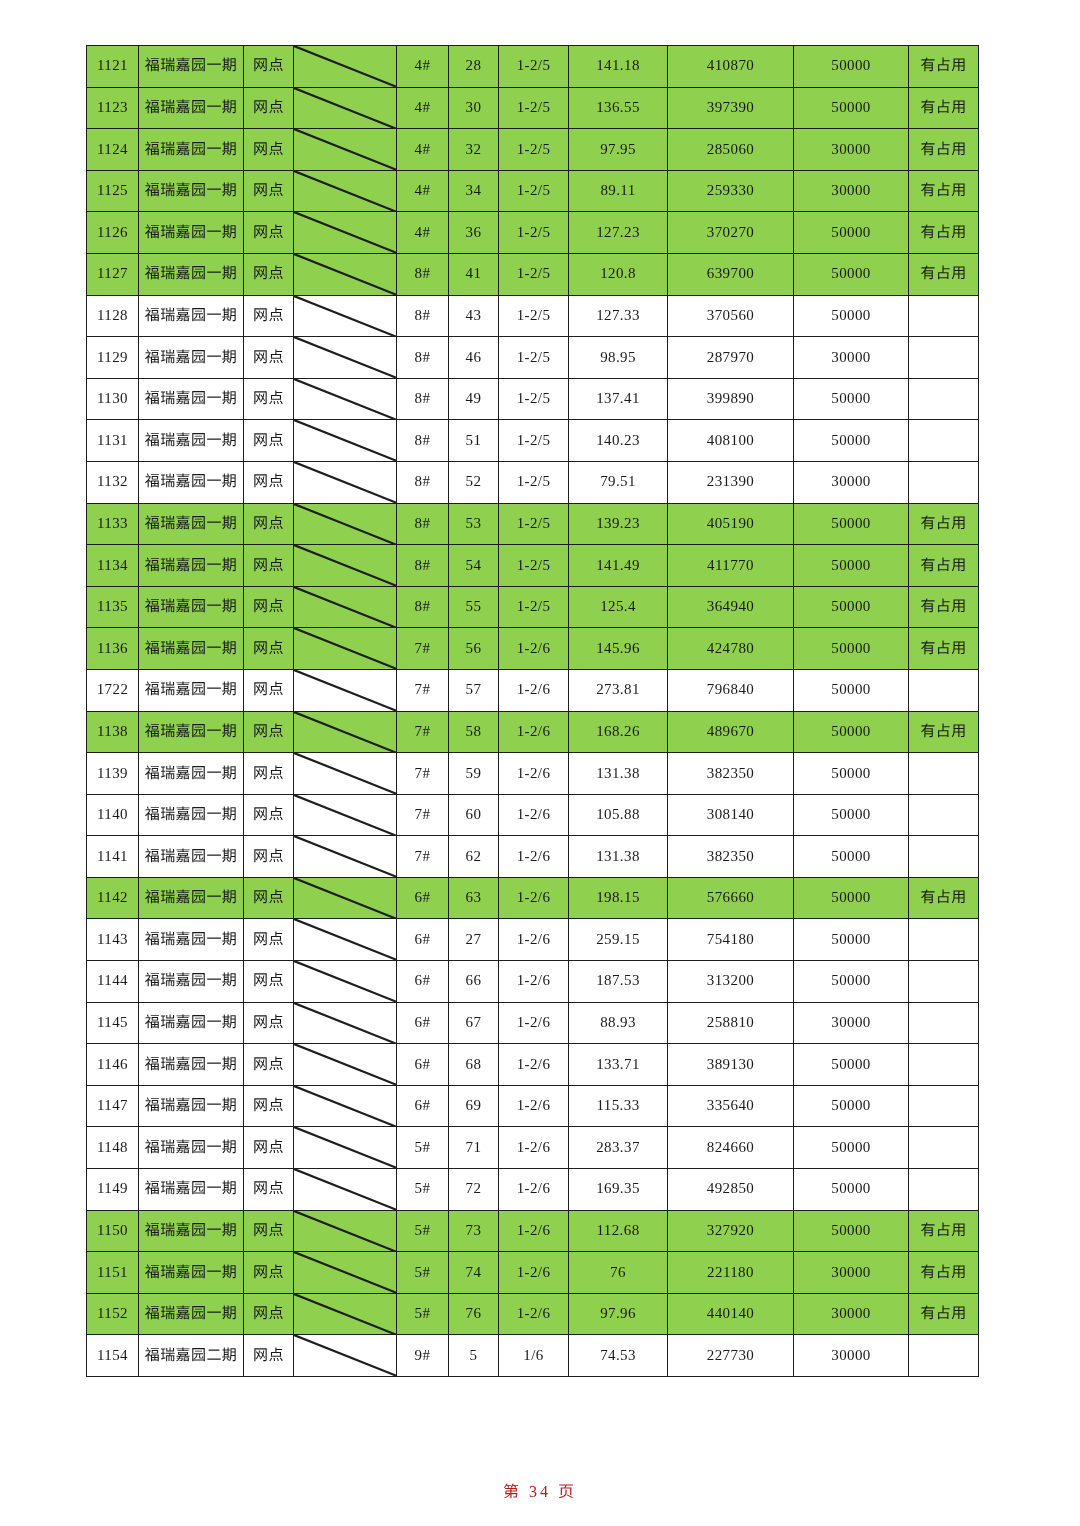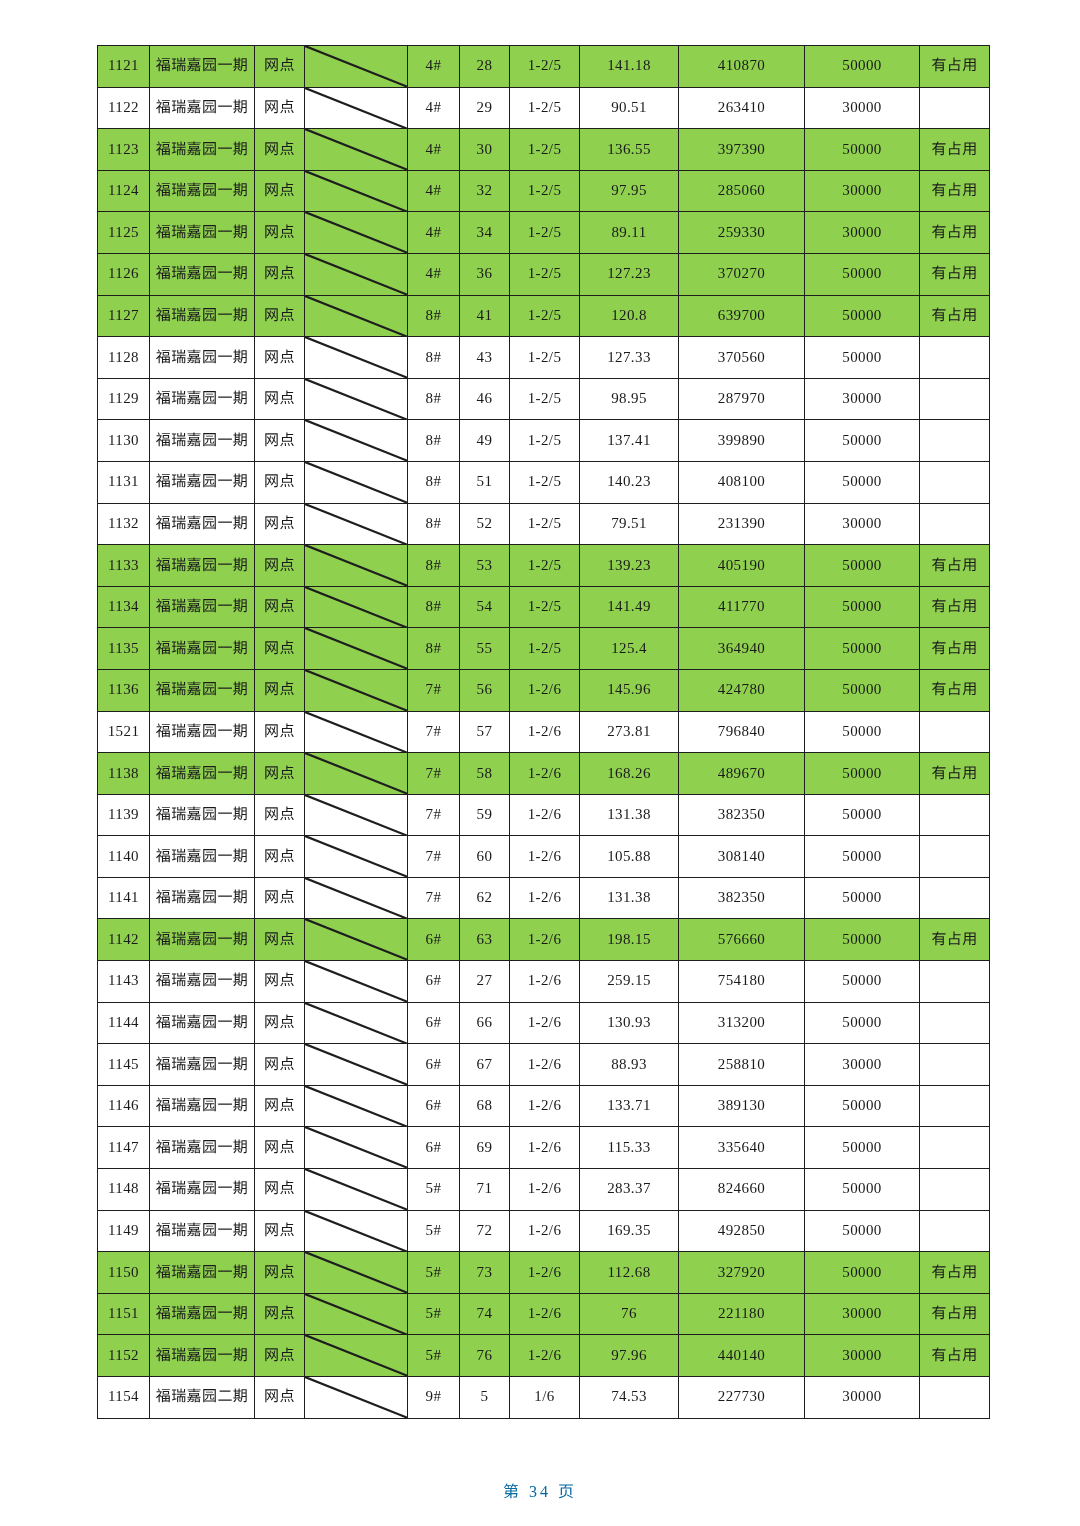--- a/index.html
+++ b/index.html
@@ -20,21 +20,21 @@
   .page {
     position: relative;
     width: 1080px;
     height: 1526px;
     box-sizing: border-box;
   }
 
   
   .table-wrap {
     position: absolute;
-    left: 97px;
+    left: 86px;
     top: 45px;
     width: 892px;
   }
 
   table.grid {
     border-collapse: collapse;
     table-layout: fixed;
     width: 892px;
     border: 1px solid #1e1e1e;
   }
@@ -97,21 +97,21 @@
 
   
   .footer {
     position: absolute;
     left: 0;
     top: 1478px;
     width: 1080px;
     text-align: center;
     font-size: 16px;
     letter-spacing: 3px;
-    color: #0369a1;
+    color: #b91c1c;
     font-family: "Liberation Serif", "DejaVu Serif", serif;
   }
 </style>
 </head>
 <body>
 
 <div class="page">
 
   <div class="table-wrap">
     <table class="grid">
@@ -139,37 +139,20 @@
               </svg>
             </td>
             <td>4#</td>
             <td>28</td>
             <td>1-2/5</td>
             <td>141.18</td>
             <td>410870</td>
             <td>50000</td>
             <td class="cjk">有占用</td>
           </tr>
-          <tr>
-            <td>1122</td>
-            <td class="cjk">福瑞嘉园一期</td>
-            <td class="cjk">网点</td>
-            <td class="diag">
-              <svg class="slash" viewBox="0 0 100 100" preserveAspectRatio="none">
-                <line x1="0" y1="0" x2="100" y2="100"></line>
-              </svg>
-            </td>
-            <td>4#</td>
-            <td>29</td>
-            <td>1-2/5</td>
-            <td>90.51</td>
-            <td>263410</td>
-            <td>30000</td>
-            <td class="cjk"></td>
-          </tr>
           <tr class="hl">
             <td>1123</td>
             <td class="cjk">福瑞嘉园一期</td>
             <td class="cjk">网点</td>
             <td class="diag">
               <svg class="slash" viewBox="0 0 100 100" preserveAspectRatio="none">
                 <line x1="0" y1="0" x2="100" y2="100"></line>
               </svg>
             </td>
             <td>4#</td>
@@ -395,21 +378,21 @@
             </td>
             <td>7#</td>
             <td>56</td>
             <td>1-2/6</td>
             <td>145.96</td>
             <td>424780</td>
             <td>50000</td>
             <td class="cjk">有占用</td>
           </tr>
           <tr>
-            <td>1521</td>
+            <td>1722</td>
             <td class="cjk">福瑞嘉园一期</td>
             <td class="cjk">网点</td>
             <td class="diag">
               <svg class="slash" viewBox="0 0 100 100" preserveAspectRatio="none">
                 <line x1="0" y1="0" x2="100" y2="100"></line>
               </svg>
             </td>
             <td>7#</td>
             <td>57</td>
             <td>1-2/6</td>
@@ -525,21 +508,21 @@
             <td class="cjk">福瑞嘉园一期</td>
             <td class="cjk">网点</td>
             <td class="diag">
               <svg class="slash" viewBox="0 0 100 100" preserveAspectRatio="none">
                 <line x1="0" y1="0" x2="100" y2="100"></line>
               </svg>
             </td>
             <td>6#</td>
             <td>66</td>
             <td>1-2/6</td>
-            <td>130.93</td>
+            <td>187.53</td>
             <td>313200</td>
             <td>50000</td>
             <td class="cjk"></td>
           </tr>
           <tr>
             <td>1145</td>
             <td class="cjk">福瑞嘉园一期</td>
             <td class="cjk">网点</td>
             <td class="diag">
               <svg class="slash" viewBox="0 0 100 100" preserveAspectRatio="none">

